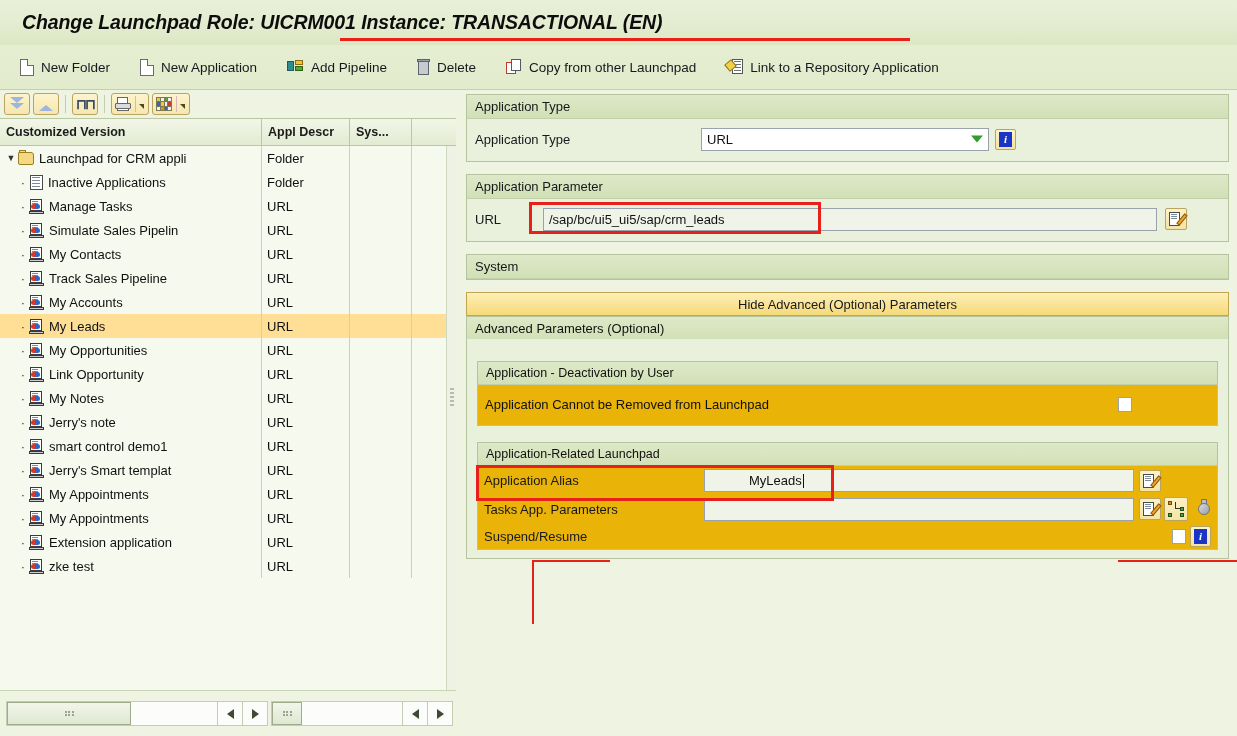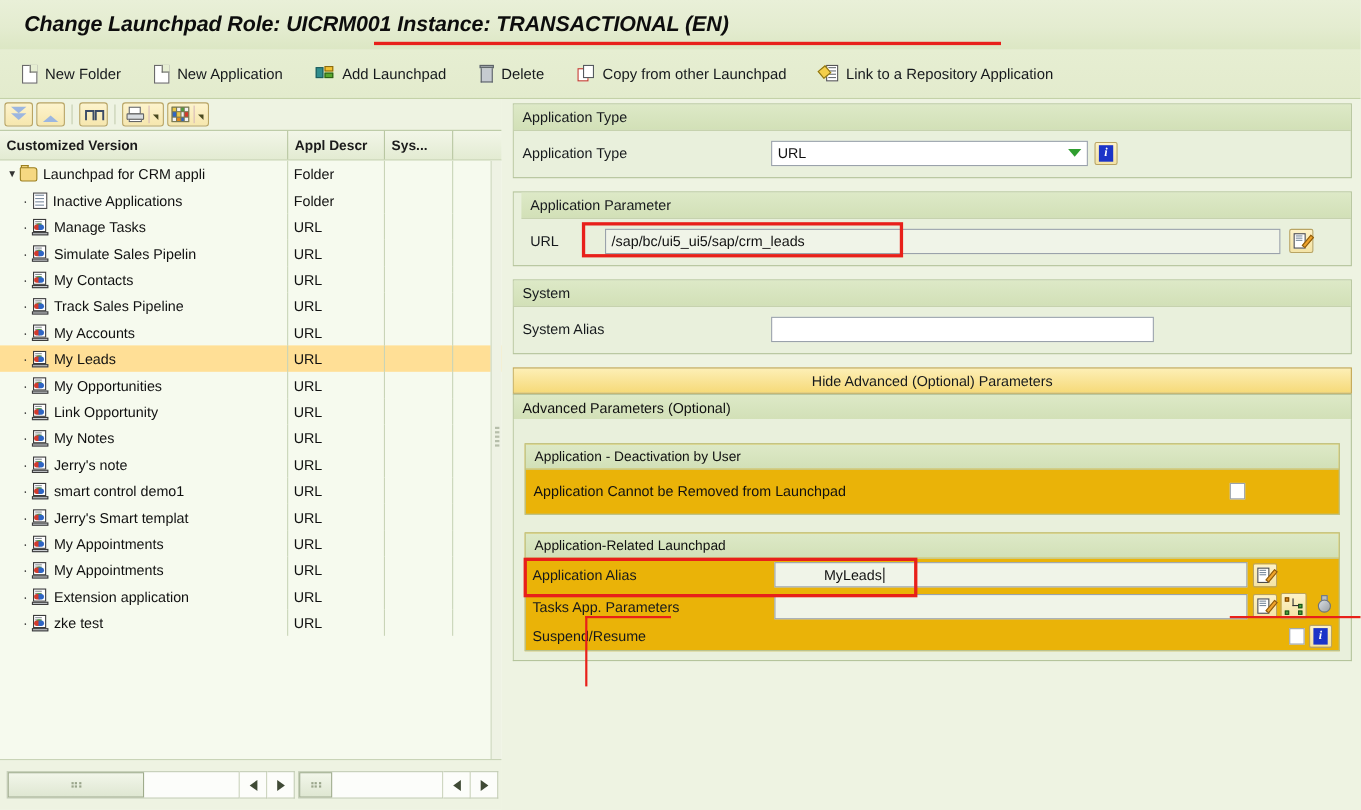--- a/index.html
+++ b/index.html
@@ -356,21 +356,21 @@
     <span class="ico ico-page"></span>
     <span>New Application</span>
   </div>
 
   <div class="tb-btn">
     <span class="ico ico-sep">
       <i class="bar"></i>
         <i class="t1"></i>
         <i class="t2"></i>
     </span>
-    <span>Add Launchpad</span>
+    <span>Add Pipeline</span>
   </div>
 
   <div class="tb-btn">
     <span class="ico ico-trash">
       <span class="lid"></span>
         <span class="can"></span>
     </span>
     <span>Delete</span>
   </div>
 
@@ -829,48 +829,40 @@
             <span>URL</span>
             <span class="arrow"></span>
           </div>
           <div class="btn-info">
             <span class="sq">i</span>
           </div>
         </div>
       </div>
     </div>
 
-    <div class="group" style="position:relative;padding-left:7px;">
+    <div class="group" style="position:relative;">
       <div class="group-head">Application Parameter</div>
       <div class="group-body">
         <div class="frow">
           <div class="flabel" style="width:68px;">URL</div>
           <div class="finput flat" style="width:614px;">
             <span>/sap/bc/ui5_ui5/sap/crm_leads</span>
           </div>
           <div class="btn-edit" style="margin-left:8px;">
             <span class="pg"></span>
               <span class="l"></span>
               <span class="pn"></span>
           </div>
         </div>
       </div>
       <div class="ann-box" style="left:62px; top:27px; width:292px; height:32px;"></div>
     </div>
 
     <div class="group">
       <div class="group-head">System</div>
-      <div class="group-body">
-        <div class="frow">
-          <div class="flabel">System Alias</div>
-          <div class="finput" style="width:348px;">
-            <span></span>
-          </div>
-        </div>
-      </div>
     </div>
 
     <div class="btn-advanced">Hide Advanced (Optional) Parameters</div>
     <div class="adv-title">Advanced Parameters (Optional)</div>
     <div class="adv-wrap" style="position:relative;">
 
       <div class="subgroup">
         <div class="subgroup-head">Application - Deactivation by User</div>
         <div class="subgroup-body">
           <div class="frow" style="height:28px;">

